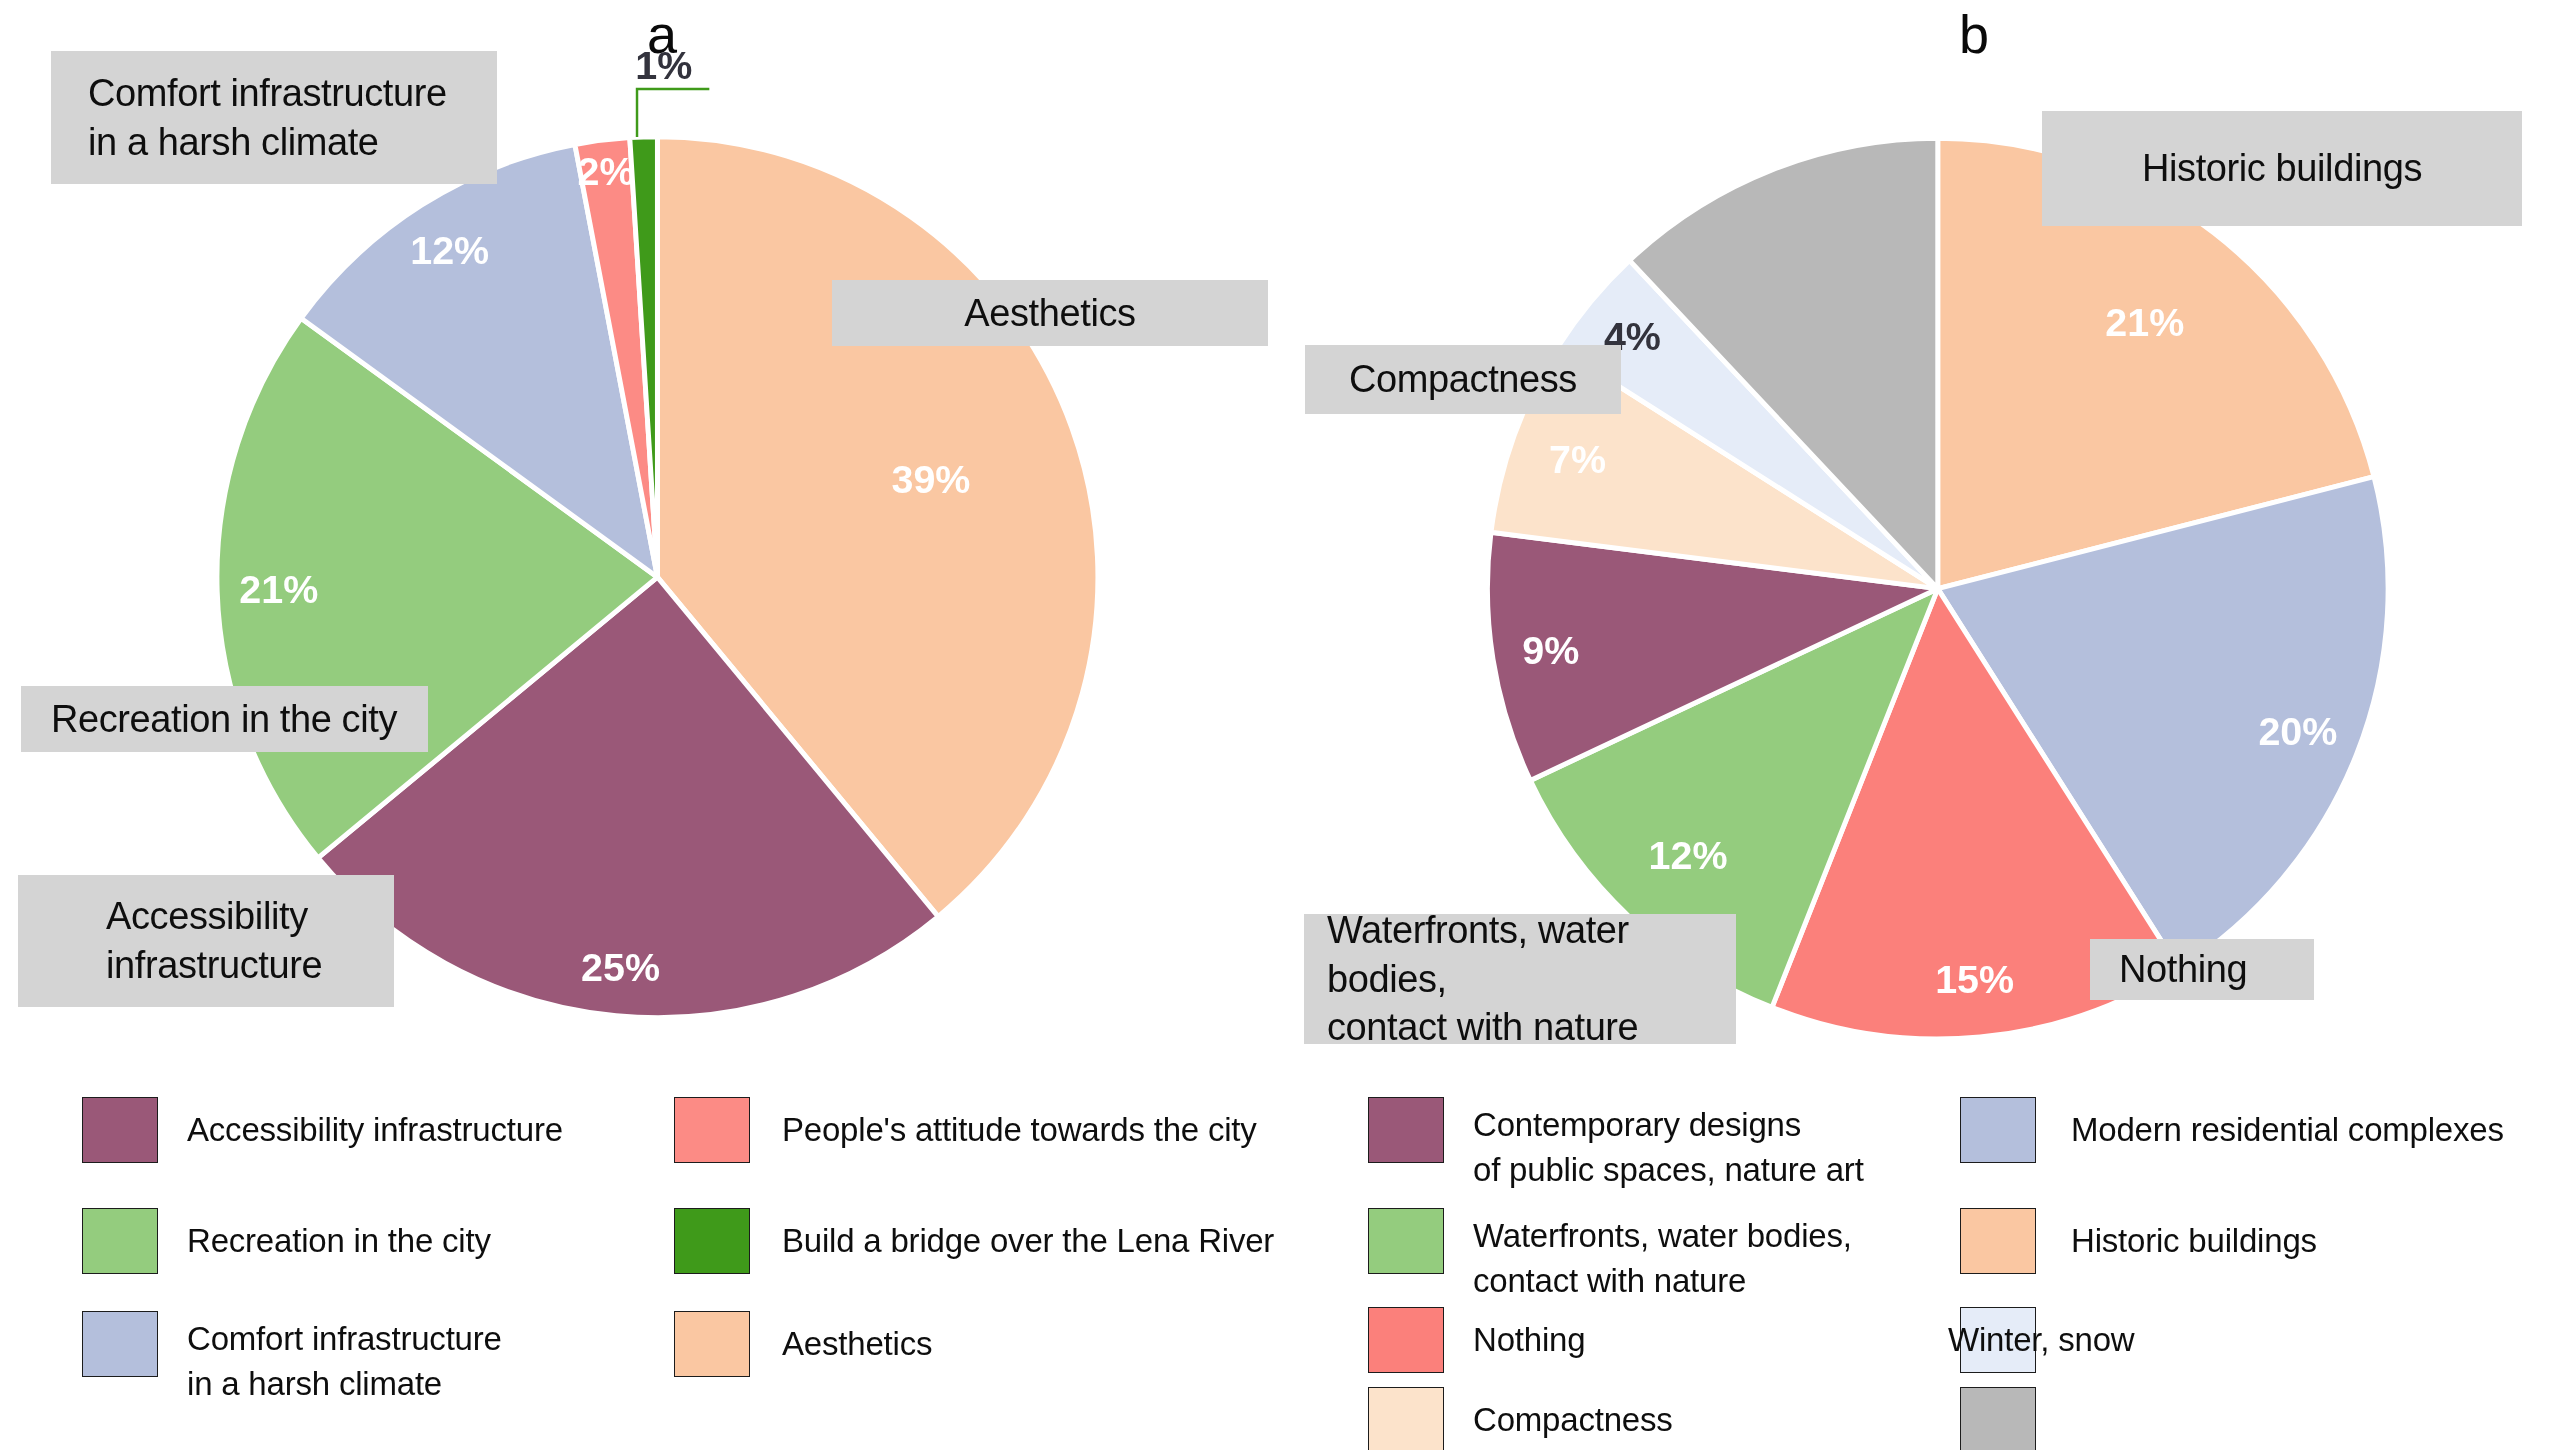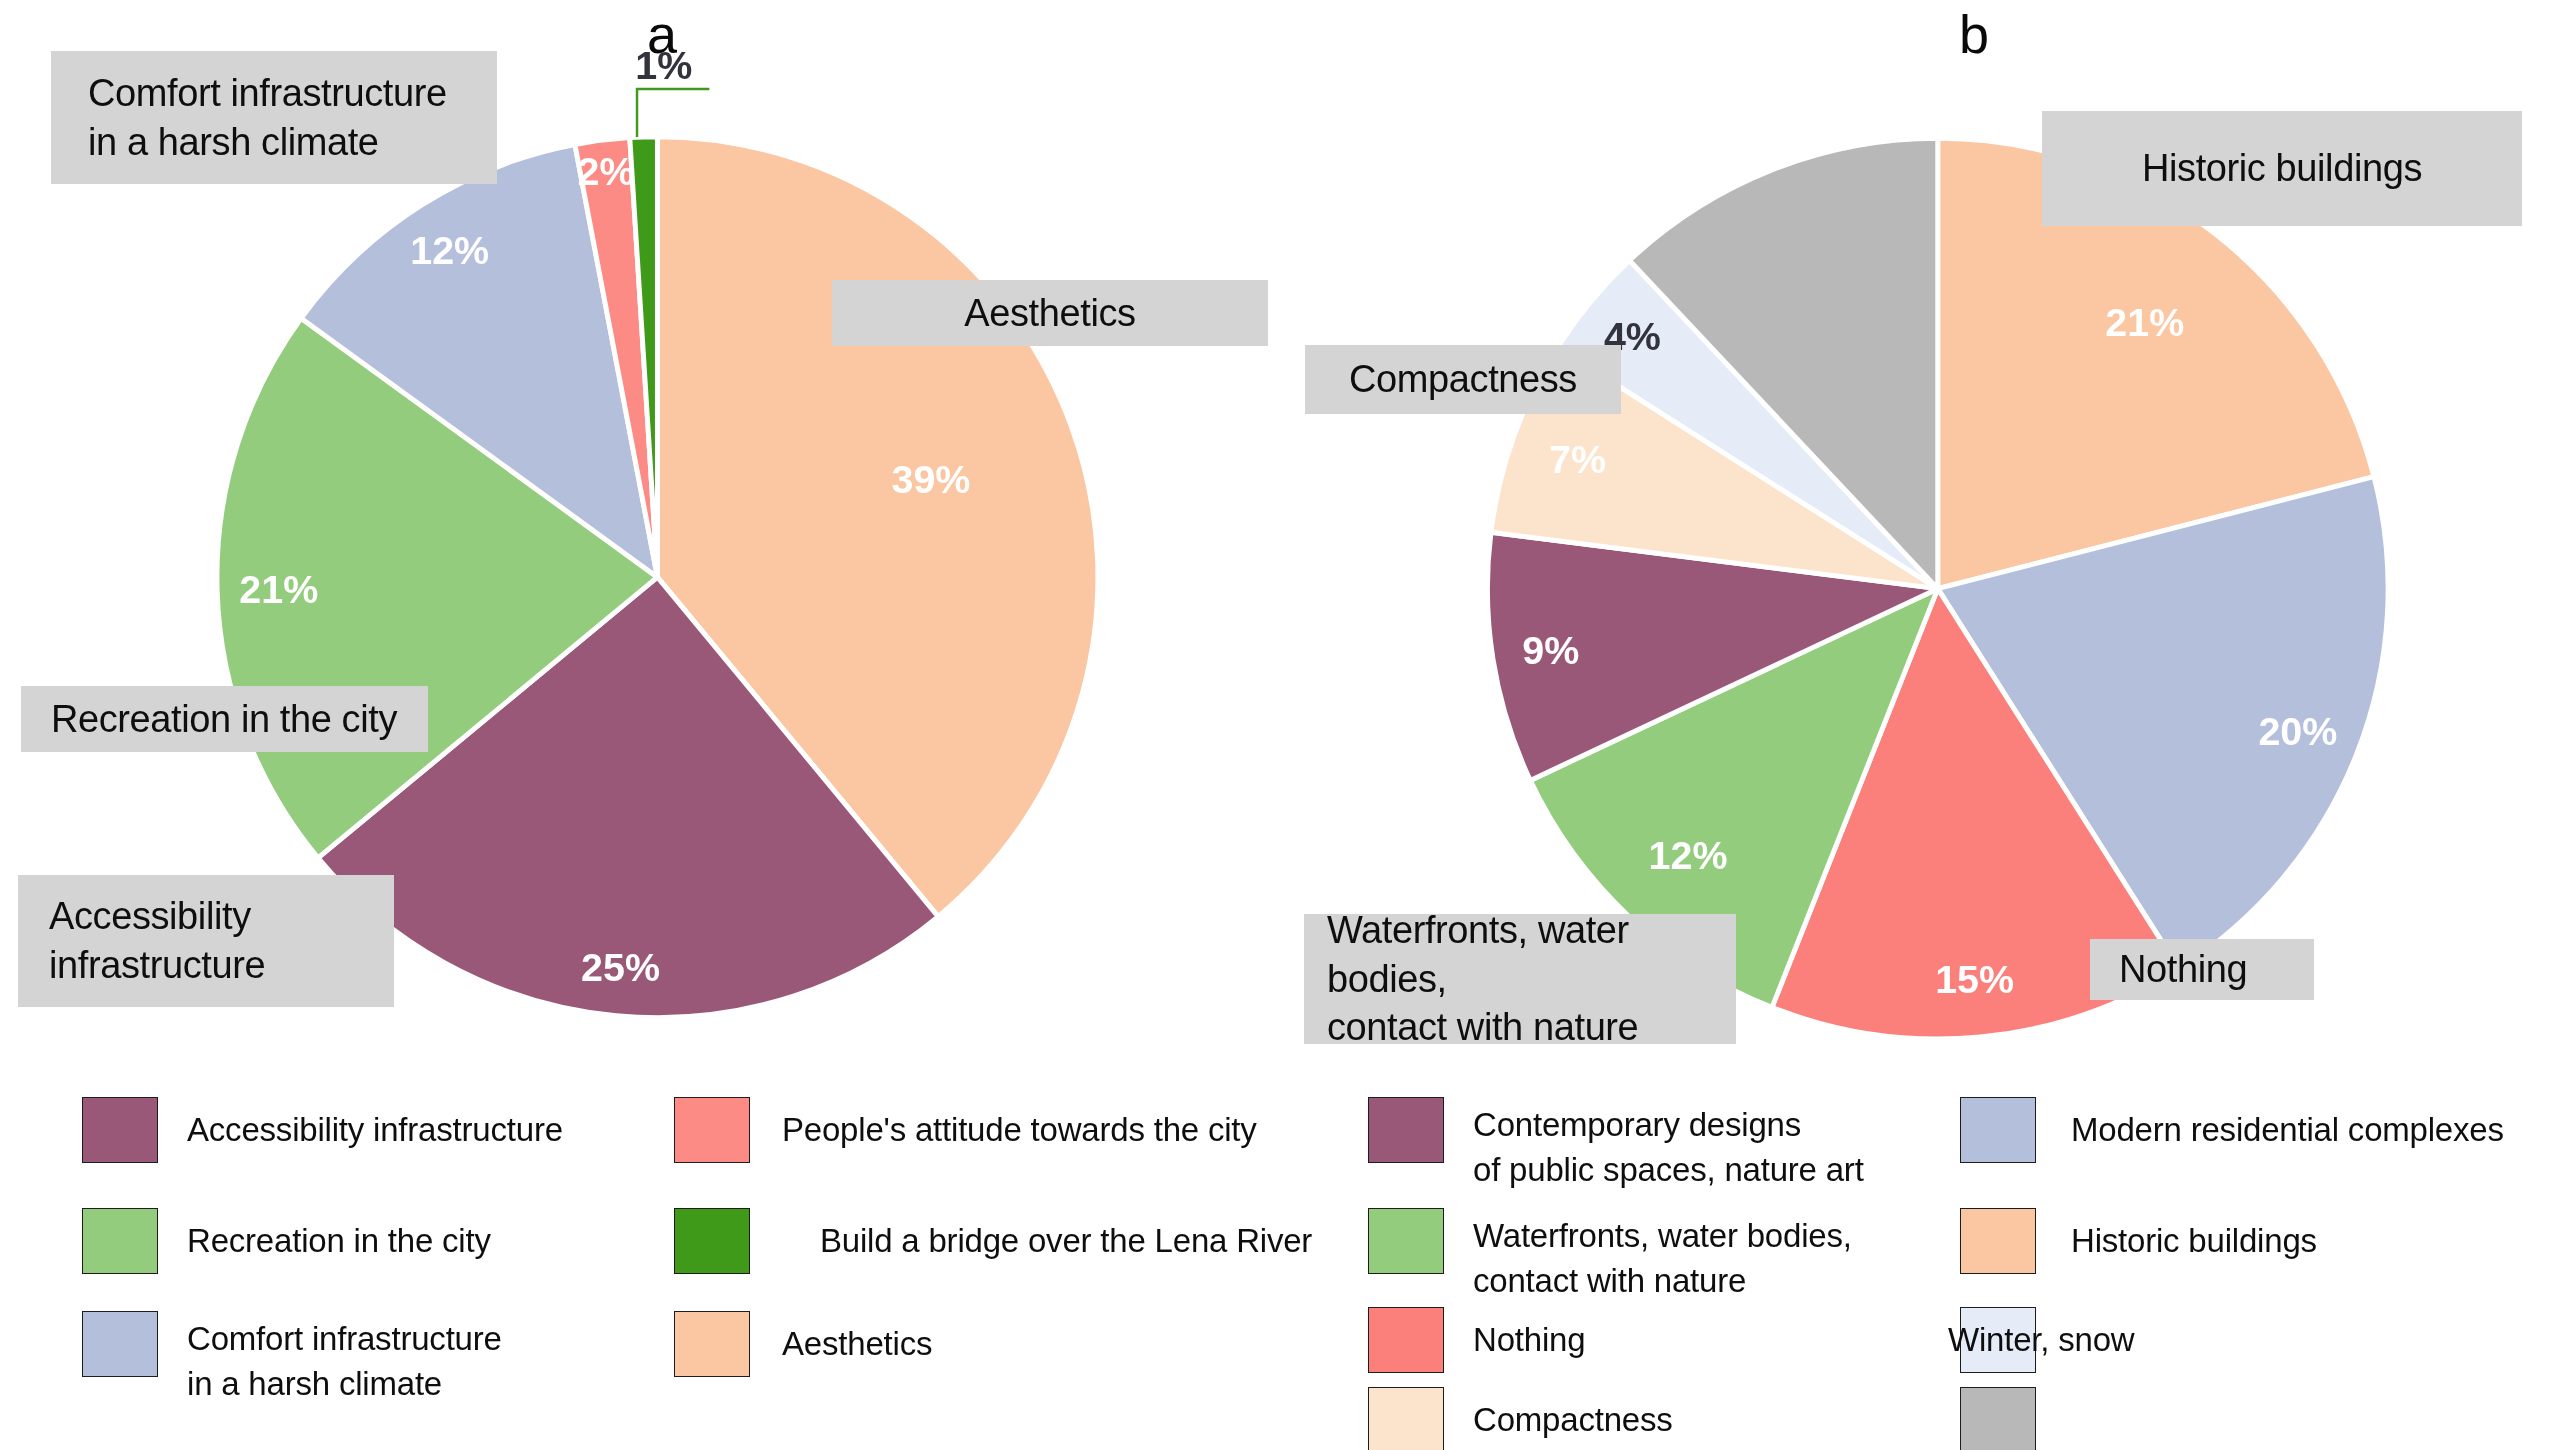--- a/index.html
+++ b/index.html
@@ -86,41 +86,41 @@
       <text x="1919.7377378211218" y="558.2158767497434" fill="#FFFFFF" font-size="48" font-weight="bold" text-anchor="middle" dominant-baseline="central" font-family="&quot;Liberation Sans&quot;,&quot;DejaVu Sans&quot;,sans-serif">7%</text>
       <path d="M 2358 716 L 1895.3082968248955 422.3669163515102 A 548 548 0 0 1 1982.868185951078 316.52519217306696 Z" fill="#E5ECF8" stroke="#ffffff" stroke-width="6" stroke-linejoin="round"></path>
       <text x="1986.4276938038033" y="408.6086551835921" fill="#33333D" font-size="48" font-weight="bold" text-anchor="middle" dominant-baseline="central" font-family="&quot;Liberation Sans&quot;,&quot;DejaVu Sans&quot;,sans-serif">4%</text>
       <path d="M 2358 716 L 1982.868185951078 316.52519217306696 A 548 548 0 0 1 2357.9999999999995 168 Z" fill="#B8B8B8" stroke="#ffffff" stroke-width="6" stroke-linejoin="round"></path>
     </svg>
 
   <div class="callout left" style="left:51px;top:51px;width:446px;height:133px;padding-left:37px;">Comfort infrastructure
 in a harsh climate</div>
   <div class="callout center" style="left:832px;top:280px;width:436px;height:66px;">Aesthetics</div>
   <div class="callout center" style="left:20.5px;top:686px;width:407px;height:66px;">Recreation in the city</div>
-  <div class="callout left" style="left:18px;top:875px;width:376px;height:132px;padding-left:31px;">Accessibility
+  <div class="callout left" style="left:18px;top:875px;width:376px;height:132px;padding-left:88px;">Accessibility
 infrastructure</div>
 
   <div class="callout center" style="left:2042px;top:111px;width:480px;height:115px;">Historic buildings</div>
   <div class="callout center" style="left:1305px;top:345px;width:316px;height:69px;">Compactness</div>
   <div class="callout left" style="left:2090px;top:939px;width:224px;height:61px;padding-left:29px;">Nothing</div>
   <div class="callout left" style="left:1304px;top:914px;width:432px;height:130px;padding-left:23px;">Waterfronts, water bodies,
 contact with nature</div>
 
   <div id="legends">
       <div class="legend-swatch" style="left: 82px; top: 1097px; background: rgb(154, 88, 120);"></div>
       <div class="legend-label" style="left: 187px; top: 1130px; transform: translateY(-50%);">Accessibility infrastructure</div>
       <div class="legend-swatch" style="left: 82px; top: 1208px; background: rgb(148, 204, 126);"></div>
       <div class="legend-label" style="left: 187px; top: 1241px; transform: translateY(-50%);">Recreation in the city</div>
       <div class="legend-swatch" style="left: 82px; top: 1311px; background: rgb(180, 191, 220);"></div>
       <div class="legend-label" style="left: 187px; top: 1344px; transform: translateY(-30%);">Comfort infrastructure
 in a harsh climate</div>
       <div class="legend-swatch" style="left: 674px; top: 1097px; background: rgb(252, 139, 133);"></div>
       <div class="legend-label" style="left: 782px; top: 1130px; transform: translateY(-50%);">People's attitude towards the city</div>
       <div class="legend-swatch" style="left: 674px; top: 1208px; background: rgb(63, 154, 26);"></div>
-      <div class="legend-label" style="left: 782px; top: 1241px; transform: translateY(-50%); margin-left: 38px;">Build a bridge over the Lena River</div>
+      <div class="legend-label" style="left: 782px; top: 1241px; transform: translateY(-50%);">Build a bridge over the Lena River</div>
       <div class="legend-swatch" style="left: 674px; top: 1311px; background: rgb(250, 199, 162);"></div>
       <div class="legend-label" style="left: 782px; top: 1344px; transform: translateY(-50%);">Aesthetics</div>
       <div class="legend-swatch" style="left: 1368px; top: 1097px; background: rgb(154, 88, 120);"></div>
       <div class="legend-label" style="left: 1473px; top: 1130px; transform: translateY(-30%);">Contemporary designs
 of public spaces, nature art</div>
       <div class="legend-swatch" style="left: 1368px; top: 1208px; background: rgb(148, 204, 126);"></div>
       <div class="legend-label" style="left: 1473px; top: 1241px; transform: translateY(-30%);">Waterfronts, water bodies,
 contact with nature</div>
       <div class="legend-swatch" style="left: 1368px; top: 1307px; background: rgb(251, 128, 123);"></div>
       <div class="legend-label" style="left: 1473px; top: 1340px; transform: translateY(-50%);">Nothing</div>

